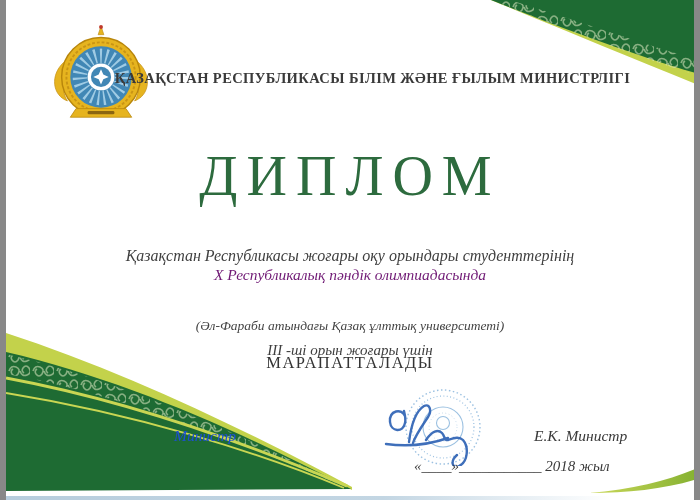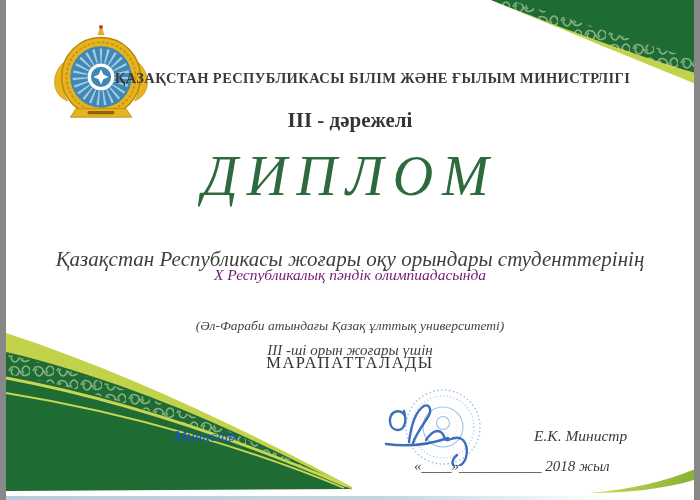--- a/index.html
+++ b/index.html
@@ -5,22 +5,22 @@
   html,body{margin:0;padding:0;background:#888;}
   .page{
     position:relative;width:688px;height:500px;background:#ffffff;
     overflow:hidden;margin:0 auto;
     font-family:"Liberation Serif","DejaVu Serif",serif;color:#3d3d3d;
   }
   .abs{position:absolute;}
   .txt{left:0;right:0;text-align:center;}
   .ministry{top:70px;left:45px;right:0;text-align:center;font-weight:bold;font-size:14.5px;letter-spacing:.4px;color:#3a3a3a;}
   .degree{top:108px;font-weight:bold;font-size:21px;color:#343434;}
-  .diploma{top:144px;font-style:italic;font-size:56px;letter-spacing:9px;color:#2d6b3e;font-weight:500;}
-  .event1{top:247px;font-style:italic;font-size:21px;color:#3f3f3f;text-align:center;}
+  .diploma{top:144px;font-size:56px;letter-spacing:9px;color:#2d6b3e;font-weight:500;}
+  .event1{top:247px;font-style:italic;font-size:16px;color:#3f3f3f;text-align:center;}
   .event2{top:266px;font-style:italic;font-size:15.5px;color:#701a75;}
   .recipient{top:294px;font-style:italic;font-weight:bold;font-size:17px;color:#333;}
   .university{top:318px;font-style:italic;font-size:13.5px;color:#444;}
   .achievement{top:342px;font-style:italic;font-size:15px;color:#3f3f3f;}
   .awarded{top:353px;font-size:16.5px;letter-spacing:1.5px;color:#343434;}
   .minister-label{top:427px;left:168px;font-style:italic;font-size:15.5px;color:#1d4ed8;}
   .minister-name{top:427px;left:528px;font-style:italic;font-size:15.5px;color:#3a3a3a;}
   .date-line{top:458px;left:408px;font-style:italic;font-size:15px;color:#3a3a3a;}
   svg{display:block;}
   .decor-svg{position:absolute;left:0;top:0;pointer-events:none;}
@@ -74,21 +74,20 @@
     <circle cx="50" cy="57" r="32" fill="#4187b5"></circle>
     <circle cx="50" cy="57" r="22" fill="none" stroke="#9fcbe4" stroke-width="15" stroke-dasharray="2 4"></circle>
     <circle cx="50" cy="57" r="14" fill="#ffffff"></circle>
     <circle cx="50" cy="57" r="10.5" fill="#4187b5"></circle>
     <path d="M50,49 l2.4,5.6 5.6,2.4 -5.6,2.4 -2.4,5.6 -2.4,-5.6 -5.6,-2.4 5.6,-2.4 Z" fill="#ffffff"></path>
     <path d="M24,90 L76,90 L82,99 L18,99 Z" fill="#e6b41f" stroke="#b8860b" stroke-width="0.8"></path>
     <rect x="36" y="92.5" width="28" height="3.5" rx="1.5" fill="#8a6510"></rect>
   </svg>
 
   <div class="abs ministry">ҚАЗАҚСТАН РЕСПУБЛИКАСЫ БІЛІМ ЖӘНЕ ҒЫЛЫМ МИНИСТРЛІГІ</div>
-  <div class="abs txt degree">III - дәрежелі</div>
   <div class="abs txt diploma">ДИПЛОМ</div>
   <div class="abs txt event1">Қазақстан Республикасы жоғары оқу орындары студенттерінің</div>
   <div class="abs txt event2">X Республикалық пәндік олимпиадасында</div>
   <div class="abs txt university">(Әл-Фараби атындағы Қазақ ұлттық университеті)</div>
   <div class="abs txt achievement">III -ші орын жоғары үшін</div>
   <div class="abs txt awarded">МАРАПАТТАЛАДЫ</div>
 
   <svg class="seal" width="80" height="78" viewBox="0 0 80 78" aria-hidden="true">
     <circle cx="40" cy="39" r="37" fill="none" stroke="#8ab6dc" stroke-width="1.4" stroke-dasharray="1.5 2.5"></circle>
     <circle cx="40" cy="39" r="31" fill="none" stroke="#8ab6dc" stroke-width="1.2" stroke-dasharray="1 2.4"></circle>

